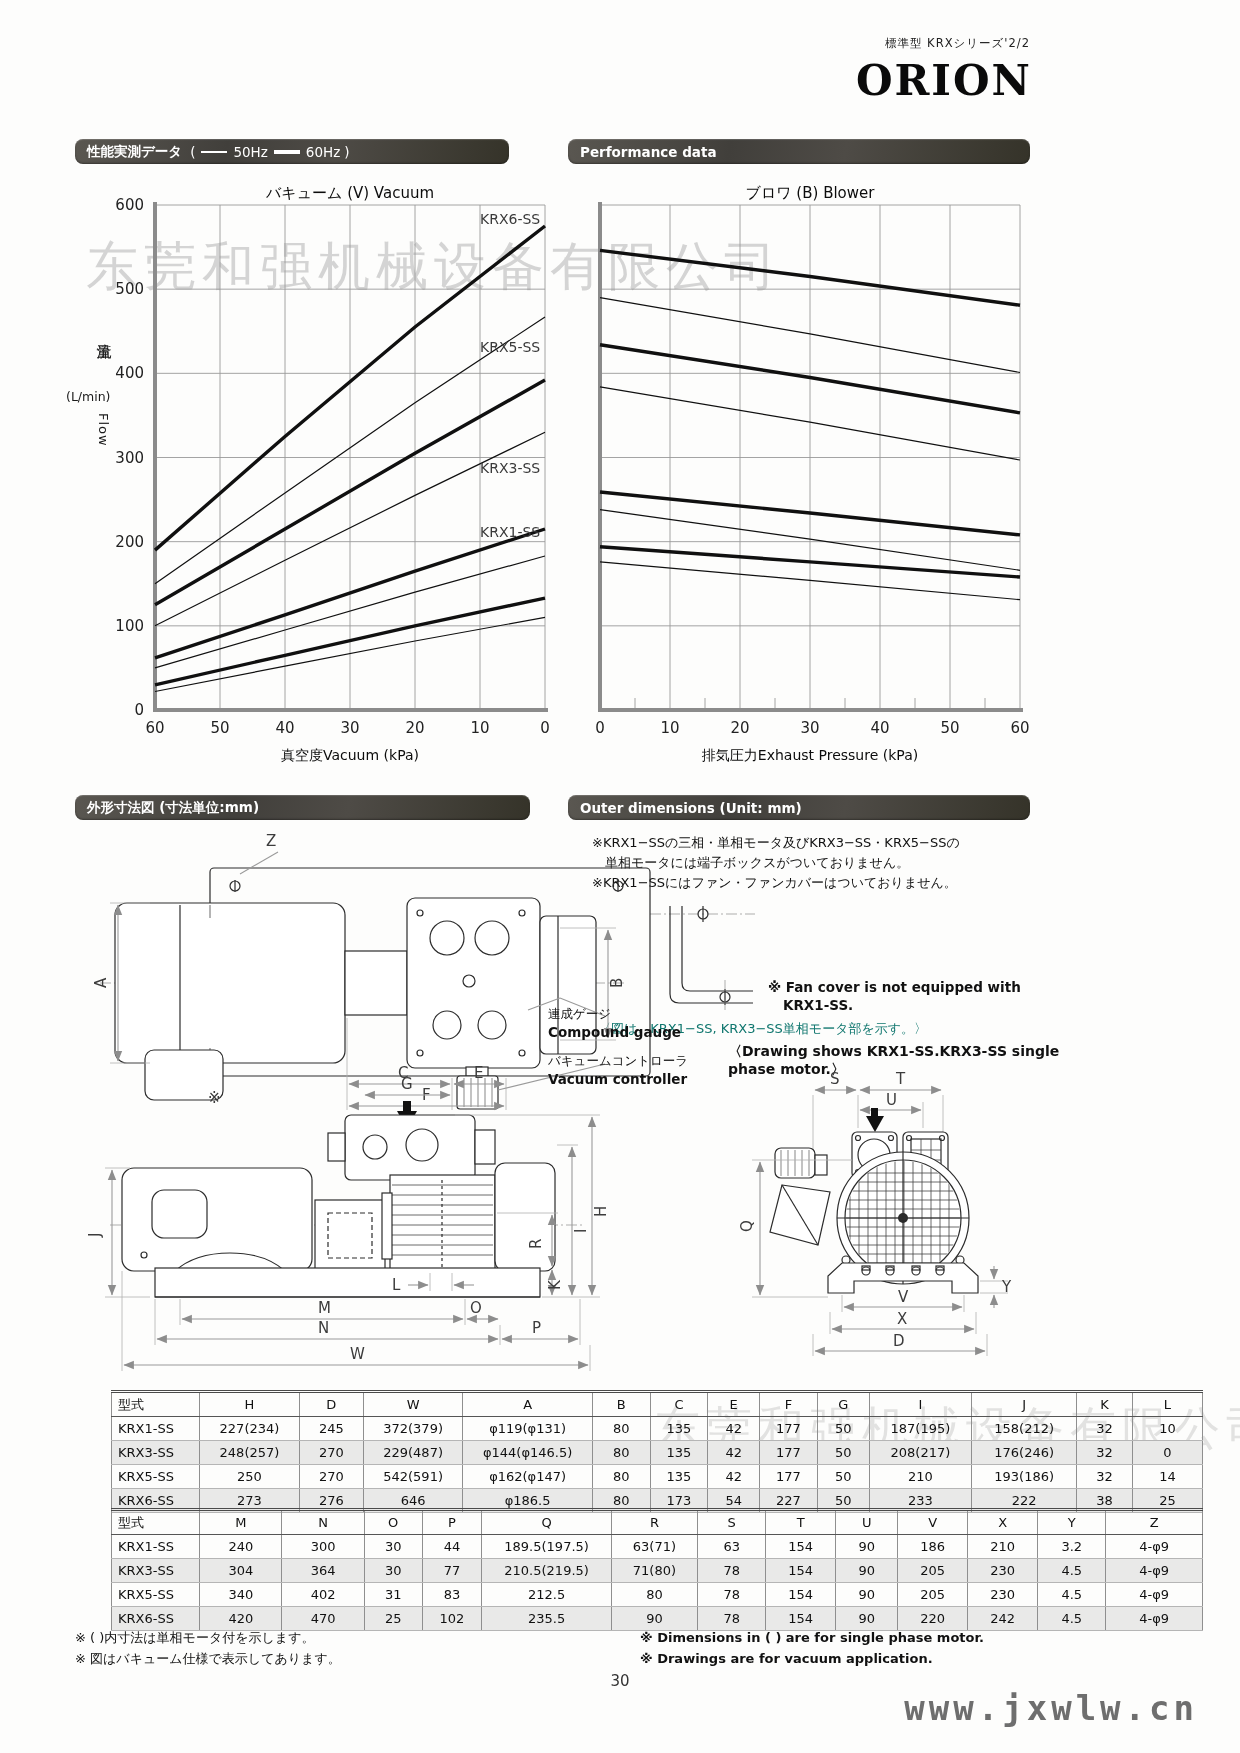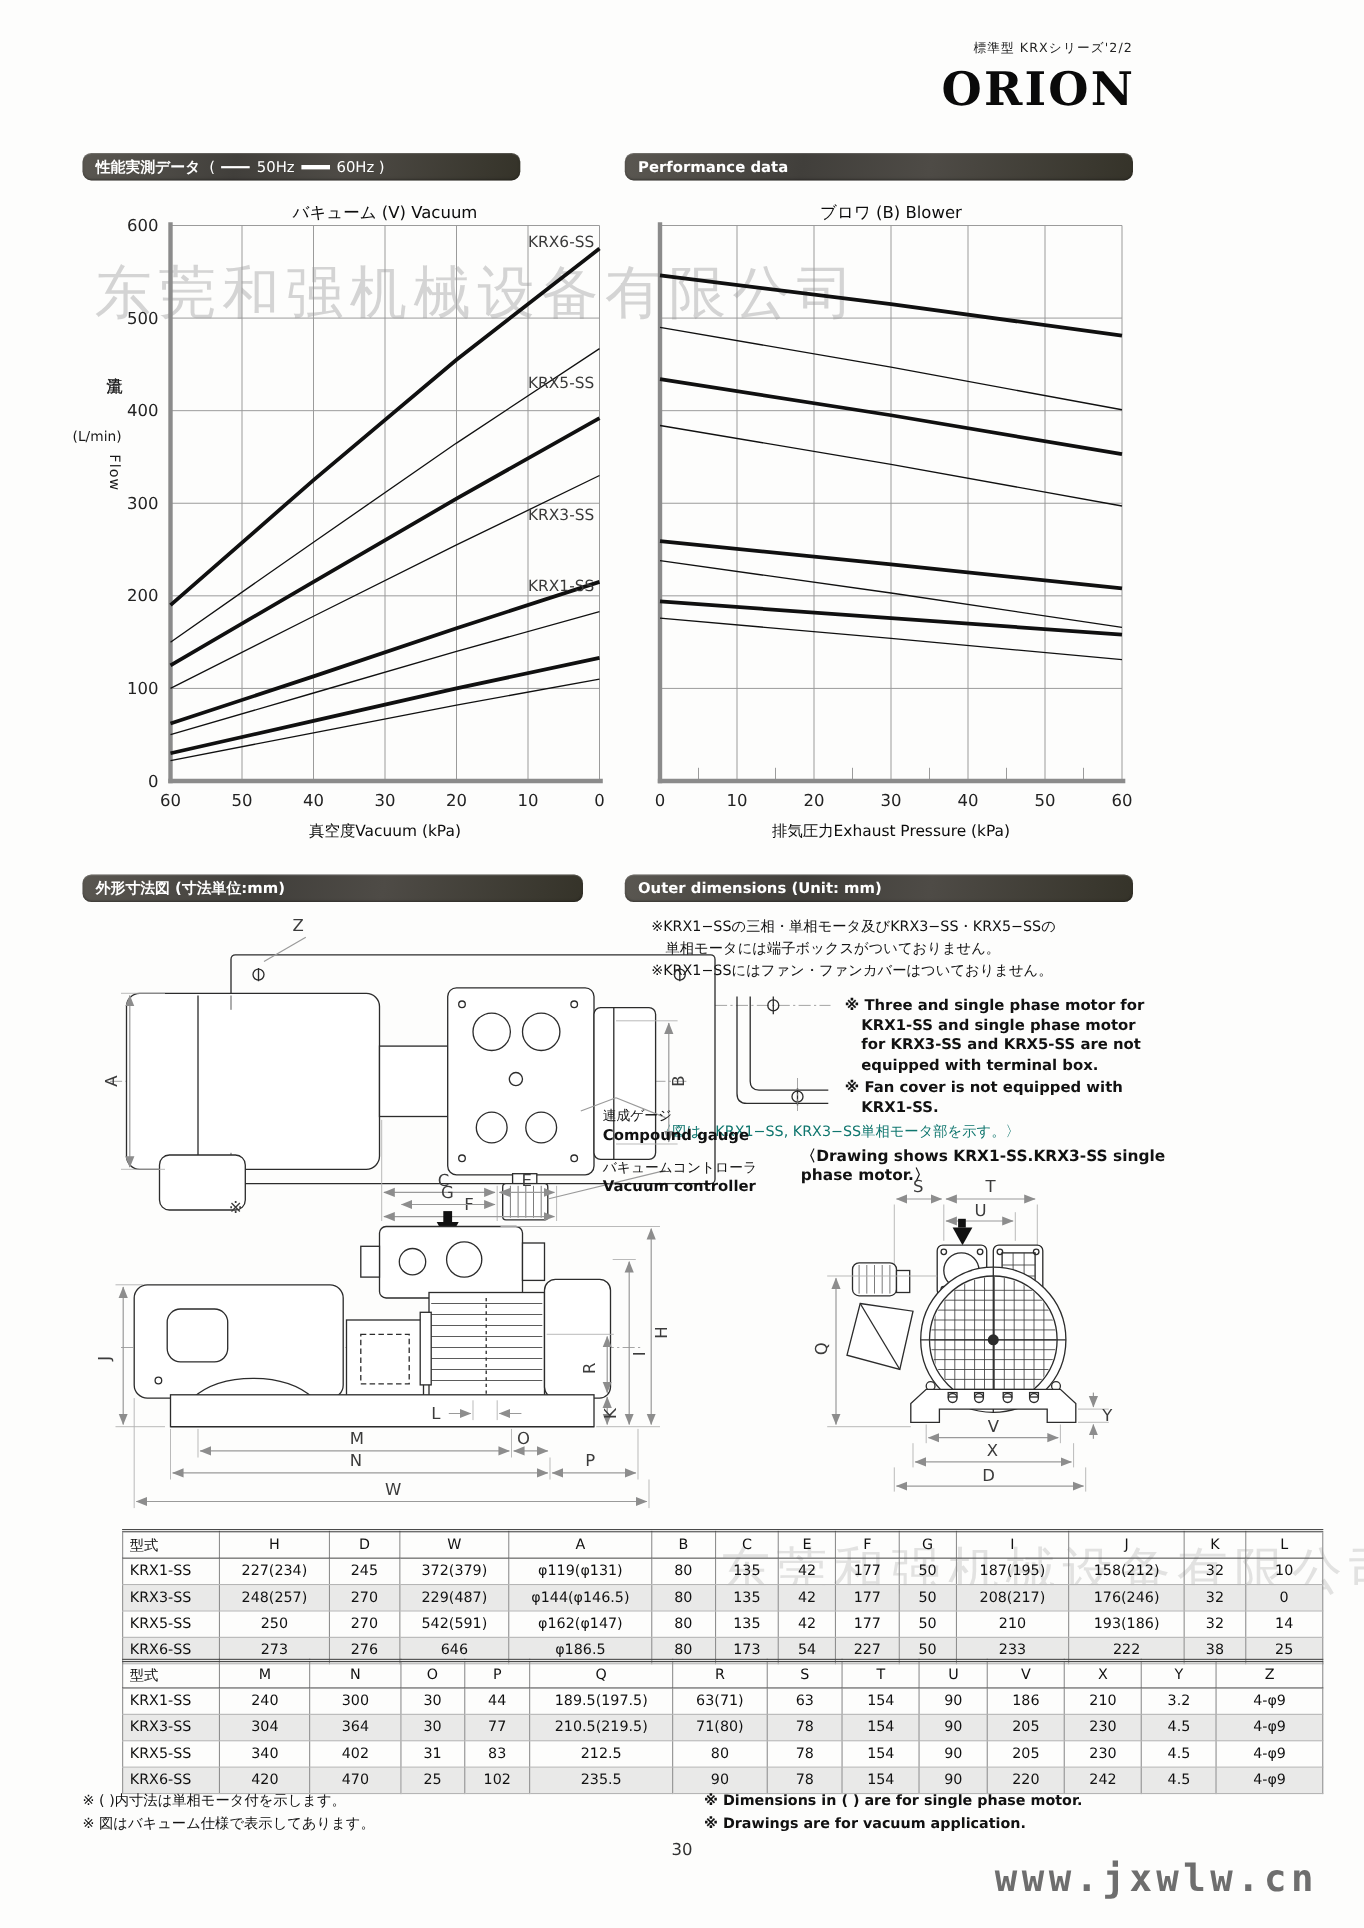--- a/index.html
+++ b/index.html
@@ -71,21 +71,21 @@
 
 <div id="page">
 
   <div class="wm-company abs" style="left:42px;top:232px;">东莞和强机械设备有限公司</div>
   <div class="wm-company abs" style="left:610px;top:1398px;font-size:46px;color:rgba(130,130,130,0.22);">东莞和强机械设备有限公司</div>
   <div id="wm-site">www.jxwlw.cn</div>
 
   <div class="abs" id="series-label">標準型 KRXシリーズ'2/2</div>
   <div class="abs" id="logo">ORION</div>
 
-  <div class="bar" style="left:75px;top:139px;width:398px;">
+  <div class="bar" style="left:75px;top:139px;width:434px;">
     <span>性能実測データ</span>
     <span style="font-weight:normal;margin-left:8px;">(</span>
     <span class="lg-line lg-thin"></span>
     <span style="font-weight:normal;">50Hz</span>
     <span class="lg-line lg-thick"></span>
     <span style="font-weight:normal;">60Hz</span>
     <span style="font-weight:normal;margin-left:4px;">)</span>
   </div>
   <div class="bar" style="left:568px;top:139px;width:462px;">
     <span>Performance data</span>
@@ -202,21 +202,20 @@
     <line class="cl" x1="5" y1="14" x2="110" y2="14"></line>
     <path class="ln" d="M25,6 V94 Q25,103 34,103 H108"></path>
     <path class="ln" d="M37,6 V83 Q37,91 45,91 H108"></path>
     <circle class="ln" cx="58" cy="14" r="5"></circle>
     <line class="ln" x1="58" y1="6" x2="58" y2="22"></line>
     <circle class="ln" cx="80" cy="97" r="5"></circle>
     <line class="ln" x1="80" y1="89" x2="80" y2="105"></line>
     <line class="cl" x1="80" y1="80" x2="80" y2="112"></line>
   </svg>
 
-  <div class="note-en" style="left:768px;top:905px;width:272px;">※ Three and single phase motor for KRX1-SS and single phase motor for KRX3-SS and KRX5-SS are not equipped with terminal box.</div>
   <div class="note-en" style="left:768px;top:978px;width:272px;">※ Fan cover is not equipped with KRX1-SS.</div>
 
   <div class="cap-jp" style="left:598px;top:1020px;">〈図は、KRX1−SS, KRX3−SS単相モータ部を示す。〉</div>
   <div class="cap-en" style="left:728px;top:1042px;width:370px;">〈Drawing shows KRX1-SS.KRX3-SS single phase motor.〉</div>
 
   <svg class="abs" style="left:60px;top:828px;" width="620" height="292" viewBox="0 0 620 292">
     <defs>
       <marker id="ar1" viewBox="0 0 10 10" refX="9" refY="5" markerWidth="10" markerHeight="10" orient="auto-start-reverse">
         <path d="M0,1.2 L9.5,5 L0,8.8 z" fill="#8d8d8d"></path>
       </marker>

